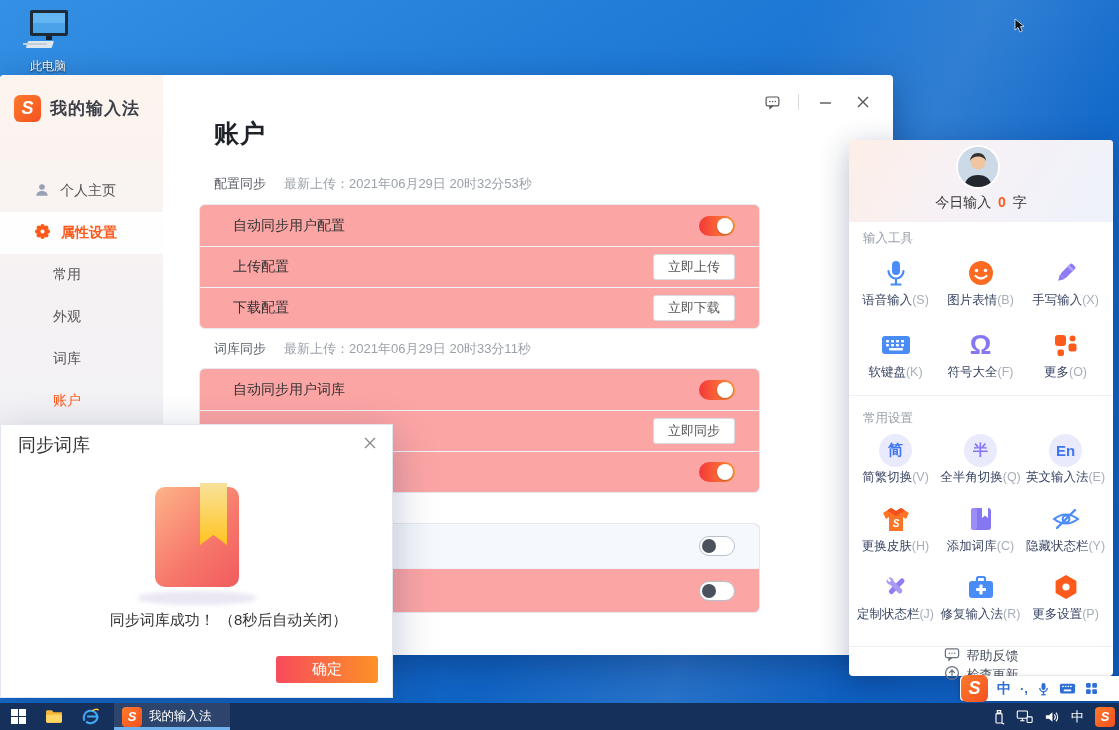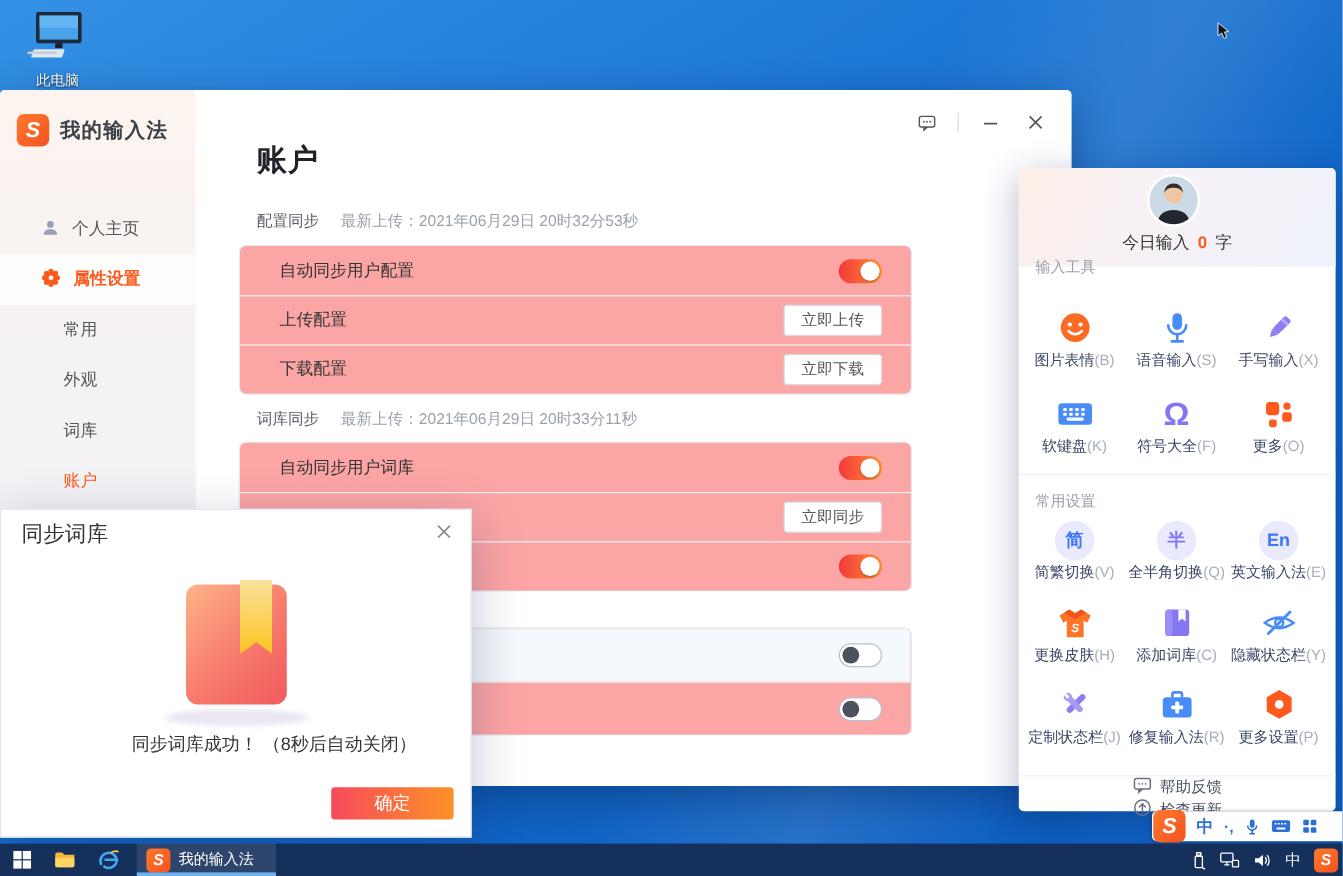--- a/index.html
+++ b/index.html
@@ -290,44 +290,44 @@
           <path d="M6 40 q2-12 14-12 q12 0 14 12z" fill="#23262e"></path>
         </svg>
       </div>
       <div class="today">
         <span>今日输入</span>
         <b>0</b>
         <span>字</span>
       </div>
     </div>
 
-    <div class="grp-label" style="top:75px">输入工具</div>
+    <div class="grp-label" style="top:90px">输入工具</div>
 
     <div class="grid-row" style="top:117px">
+      <div class="cell">
+        <div class="ic">
+          <svg width="26" height="28" viewBox="0 0 26 28">
+              <rect x="9" y="2" width="8" height="14" rx="4" fill="#4a8cf7"></rect>
+            <path d="M5.5 12 a7.5 7.5 0 0 0 15 0" stroke="#4a8cf7" stroke-width="2.2" fill="none" stroke-linecap="round"></path>
+            <line x1="13" y1="20" x2="13" y2="25" stroke="#4a8cf7" stroke-width="2.2" stroke-linecap="round"></line>
+            <line x1="8.5" y1="25.5" x2="17.5" y2="25.5" stroke="#4a8cf7" stroke-width="2.2" stroke-linecap="round"></line>
+            </svg>
+        </div>
+        <div class="cl"><span>语音输入</span><span class="key">(S)</span></div>
+      </div>
       <div class="cell">
         <div class="ic">
           <svg width="28" height="28" viewBox="0 0 28 28">
               <circle cx="14" cy="14" r="12" fill="#fd6a22"></circle>
             <circle cx="9.5" cy="11.5" r="1.8" fill="#fff"></circle>
               <circle cx="18.5" cy="11.5" r="1.8" fill="#fff"></circle>
             <path d="M8.5 17 q5.5 5 11 0" stroke="#fff" stroke-width="2.2" fill="none" stroke-linecap="round"></path>
             </svg>
         </div>
         <div class="cl"><span>图片表情</span><span class="key">(B)</span></div>
-      </div>
-      <div class="cell">
-        <div class="ic">
-          <svg width="26" height="28" viewBox="0 0 26 28">
-              <rect x="9" y="2" width="8" height="14" rx="4" fill="#4a8cf7"></rect>
-            <path d="M5.5 12 a7.5 7.5 0 0 0 15 0" stroke="#4a8cf7" stroke-width="2.2" fill="none" stroke-linecap="round"></path>
-            <line x1="13" y1="20" x2="13" y2="25" stroke="#4a8cf7" stroke-width="2.2" stroke-linecap="round"></line>
-            <line x1="8.5" y1="25.5" x2="17.5" y2="25.5" stroke="#4a8cf7" stroke-width="2.2" stroke-linecap="round"></line>
-            </svg>
-        </div>
-        <div class="cl"><span>语音输入</span><span class="key">(S)</span></div>
       </div>
       <div class="cell">
         <div class="ic">
           <svg width="28" height="28" viewBox="0 0 28 28">
             <g transform="rotate(45 14 14)">
                 <rect x="10.5" y="3" width="7" height="16" rx="2" fill="#8f7bf3"></rect>
             <rect x="10.5" y="6.2" width="7" height="2.4" fill="#b4a8f8"></rect>
             <path d="M10.5 19 h7 l-3.5 6 z" fill="#8f7bf3"></path>
               </g>
             </svg>

